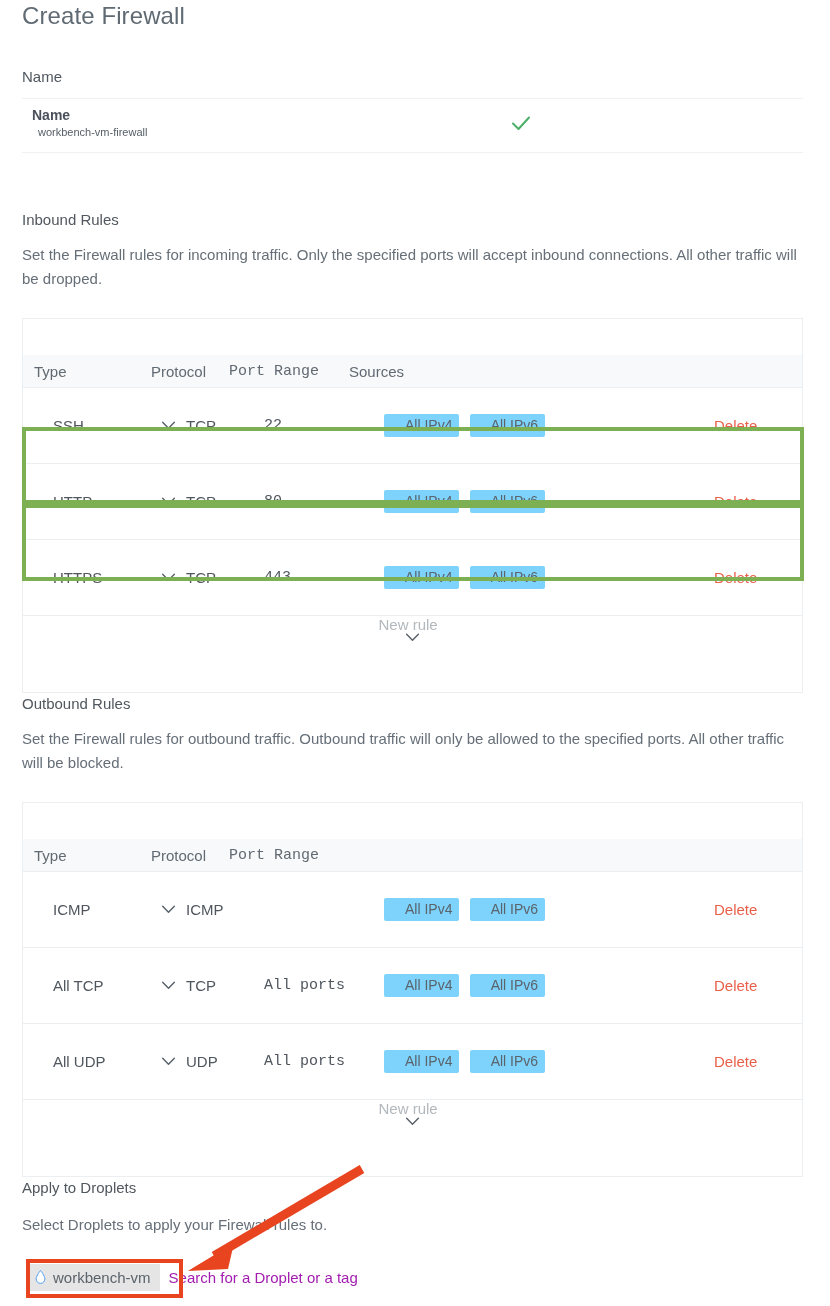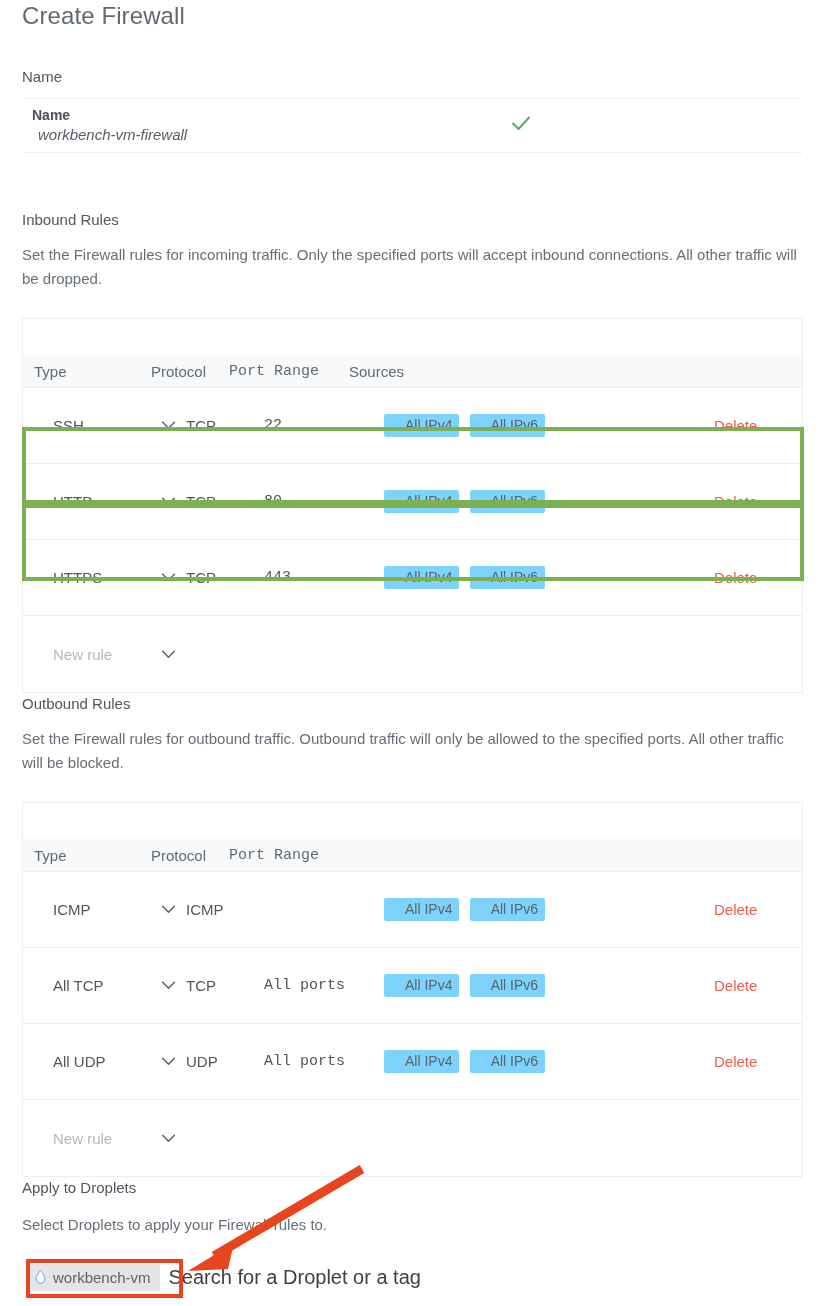--- a/index.html
+++ b/index.html
@@ -75,23 +75,22 @@
     left: 10px;
     top: 8px;
     font-size: 14px;
     font-weight: bold;
     color: #4a515a;
   }
   .name-field-value {
     position: absolute;
     left: 16px;
     top: 27px;
-    font-size: 15px;
+    font-size: 11px;
     color: #555d66;
-    font-style: italic;
   }
   .check-icon {
     position: absolute;
     left: 487px;
     top: 12px;
     width: 24px;
     height: 24px;
   }
 
   
@@ -124,21 +123,21 @@
     color: #616a72;
   }
 
   .rules-row {
     display: flex;
     align-items: center;
     height: 76px;
     border-bottom: 1px solid #eceff1;
     position: relative;
   }
-  .rules-row:last-child { border-bottom: none; }
+  .rules-row:last-child { border-bottom: none; flex-direction: column; }
   .rules-row .cell {
     font-size: 15px;
     color: #4f565e;
   }
 
   
   .c-type     { width: 128px; padding-left: 30px; }
   .c-chev     { width: 35px; display: flex; align-items: center; justify-content: center; }
   .c-proto    { width: 78px; }
   .c-port     { width: 120px; font-family: Liberation Mono, monospace; }
@@ -199,22 +198,22 @@
     font-size: 15px;
     color: #5b636b;
   }
   .droplet-icon {
     width: 11px;
     height: 14px;
     margin-right: 7px;
     flex: none;
   }
   .search-placeholder {
-    font-size: 20px;
-    color: #404040;
+    font-size: 15px;
+    color: #a21caf;
     margin-left: 9px;
   }
 
   
   .anno-box {
     position: absolute;
     border: 4px solid #7cb052;
     pointer-events: none;
   }
   #anno-http  { left: 22px; top: 427px; width: 782px; height: 77px; }

